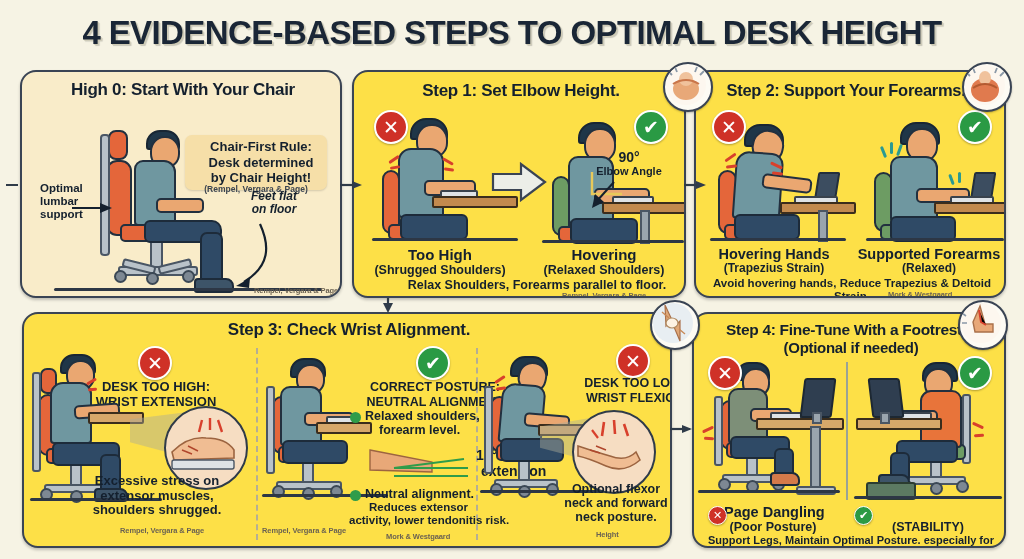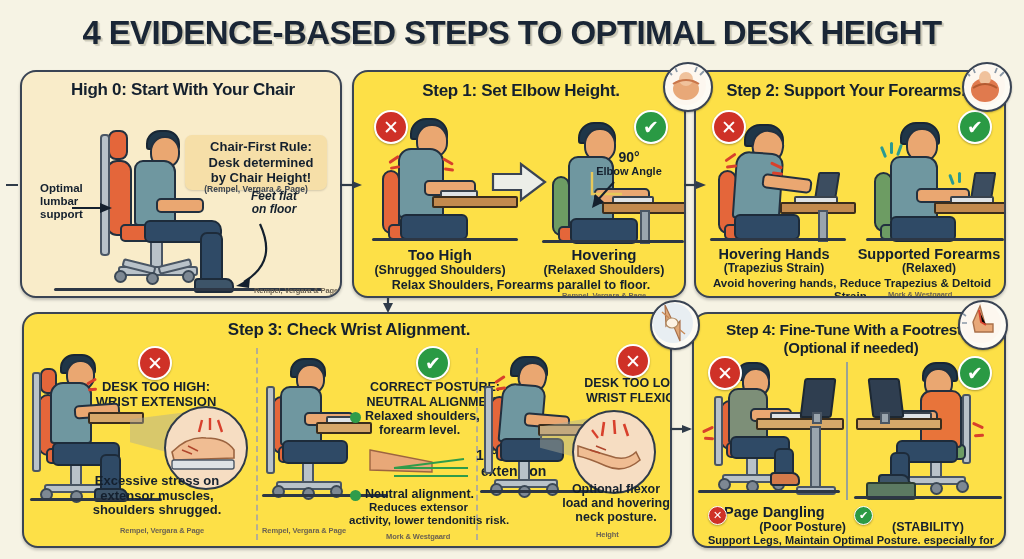--- a/index.html
+++ b/index.html
@@ -248,21 +248,21 @@
     <svg class="art" width="30" height="30" style="left:236px;top:108px;">
       <line x1="24" y1="2" x2="6" y2="22" stroke="#14202e" stroke-width="2"></line>
       <polygon points="2,28 5,14 14,22" fill="#14202e"></polygon>
     </svg>
 
     <div class="cap" style="left:4px;top:191px;width:164px;font-size:12.5px;">(Shrugged Shoulders)</div>
     <div class="cap" style="left:6px;top:174px;width:160px;font-size:15px;">Too High</div>
     <div class="cap" style="left:170px;top:174px;width:160px;font-size:15px;">Hovering</div>
     <div class="cap" style="left:168px;top:191px;width:164px;font-size:12.5px;">(Relaxed Shoulders)</div>
 
-    <div class="foot" style="left:0;top:206px;width:334px;font-size:12.5px;">Relax Shoulders, Forearms parallel to floor.</div>
+    <div class="foot" style="left:16px;top:206px;width:334px;font-size:12.5px;">Relax Shoulders, Forearms parallel to floor.</div>
     <div class="cite" style="left:208px;top:219px;">Rempel, Vergara &amp; Page</div>
   </div>
 
   <div class="anat-badge" style="left:663px;top:62px;">
     <svg width="42" height="42">
       <circle cx="21" cy="21" r="20" fill="#fdf7ef"></circle>
       <ellipse cx="21" cy="25" rx="13" ry="11" fill="#e8a878"></ellipse>
       <ellipse cx="21" cy="15" rx="7" ry="7" fill="#f0c29c"></ellipse>
       <path d="M8 20 Q21 12 34 20" stroke="#c9764a" stroke-width="2" fill="none"></path>
       <path d="M7 11 L3 7 M12 8 L10 3 M30 8 L32 3 M35 11 L39 7" stroke="#8b99a8" stroke-width="1.8"></path>
@@ -462,21 +462,21 @@
       <svg width="76" height="76">
         <path d="M4 34 Q22 40 36 44 Q52 50 62 40 L66 48 Q50 62 32 54 Q14 46 4 44 Z" fill="#f0bd93" stroke="#9c6440" stroke-width="1.6"></path>
         <path d="M30 10 L28 24 M40 8 L41 22 M50 12 L54 24" stroke="#d8402c" stroke-width="2.6"></path>
         <path d="M18 18 L24 26" stroke="#d8402c" stroke-width="2.2"></path>
         <path d="M16 38 L26 41 M22 34 L32 38" stroke="#b0462c" stroke-width="1.4"></path>
       </svg>
     </div>
 
     <div class="lbl" style="left:516px;top:168px;width:152px;text-align:center;font-size:12.5px;">
       <div>Optional flexor</div>
-      <div>load and hovering</div>
+      <div>neck and forward</div>
       <div>neck posture.</div>
     </div>
     <div class="cite" style="left:572px;top:216px;">Height</div>
   </div>
 
   <div class="anat-badge" style="left:650px;top:300px;">
     <svg width="42" height="42">
       <circle cx="21" cy="21" r="20" fill="#e8eef2"></circle>
       <path d="M13 3 L20 18 L14 24 Z" fill="#e0a878" stroke="#a9704a" stroke-width="1.2"></path>
       <path d="M28 39 L22 25 L28 19 Z" fill="#e0a878" stroke="#a9704a" stroke-width="1.2"></path>
@@ -543,21 +543,21 @@
       <div class="spark" style="left:124px;top:82px;width:10px;height:3px;transform:rotate(-4deg);"></div>
       <div class="kbd" style="left:48px;top:60px;width:30px;height:6px;"></div>
       <div class="desktop light" style="left:6px;top:66px;width:82px;height:8px;"></div>
       <div class="monitor" style="left:20px;top:26px;width:28px;height:36px;transform:skewX(7deg);"></div>
       <div class="mstand" style="left:30px;top:60px;width:6px;height:8px;"></div>
       <div class="floor" style="left:4px;top:144px;width:148px;"></div>
     </div>
 
     <div class="mark bad sm" style="left:14px;top:192px;">✕</div>
     <div class="cap" style="left:30px;top:190px;width:118px;font-size:14.5px;text-align:left;">Page Dangling</div>
-    <div class="cap" style="left:6px;top:206px;width:146px;font-size:12.5px;text-align:right;">(Poor Posture)</div>
+    <div class="cap" style="left:6px;top:206px;width:146px;font-size:12.5px;">(Poor Posture)</div>
 
     <div class="mark good sm" style="left:160px;top:192px;">✔</div>
     <div class="cap" style="left:158px;top:206px;width:152px;font-size:12.5px;">(STABILITY)</div>
 
     <div class="foot" style="left:0;top:220px;width:314px;font-size:11px;">Support Legs, Maintain Optimal Posture. especially for shorter users.</div>
   </div>
 
   <div class="anat-badge" style="left:958px;top:300px;">
     <svg width="42" height="42">
       <circle cx="21" cy="21" r="20" fill="#fdf7ef"></circle>

